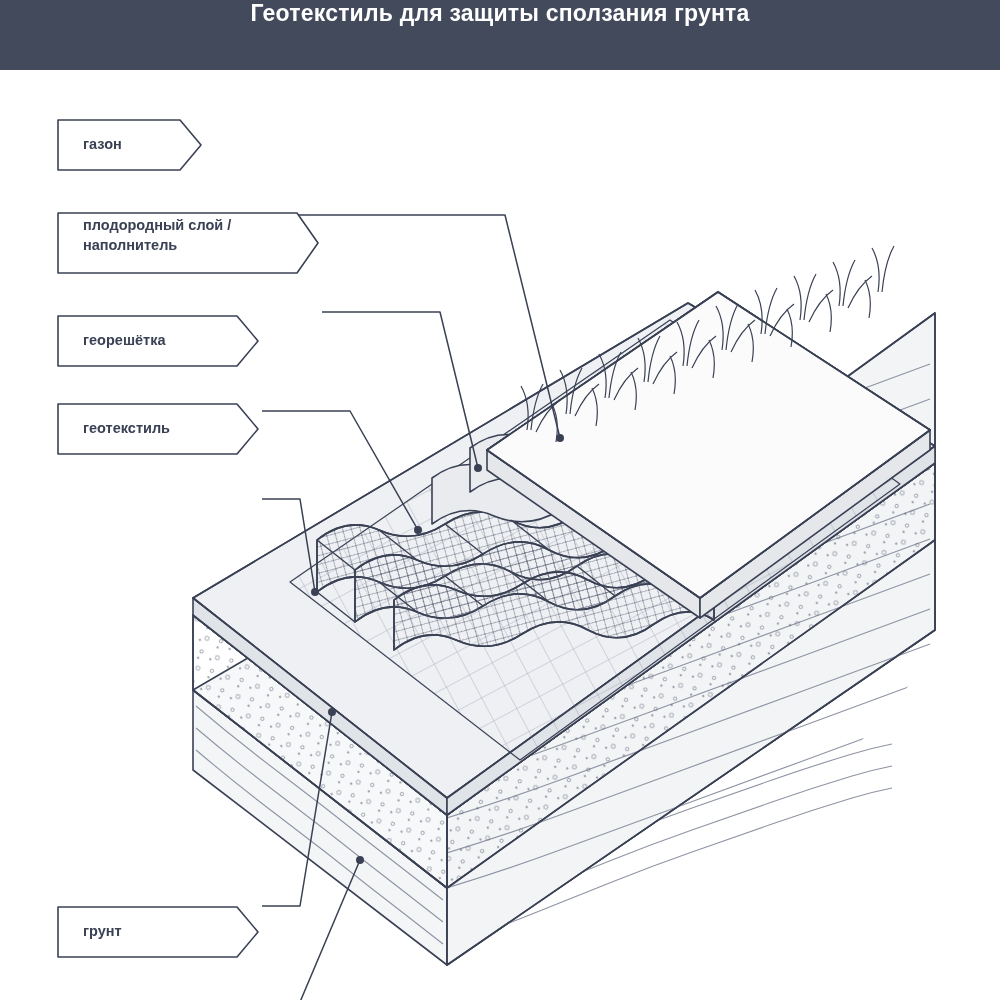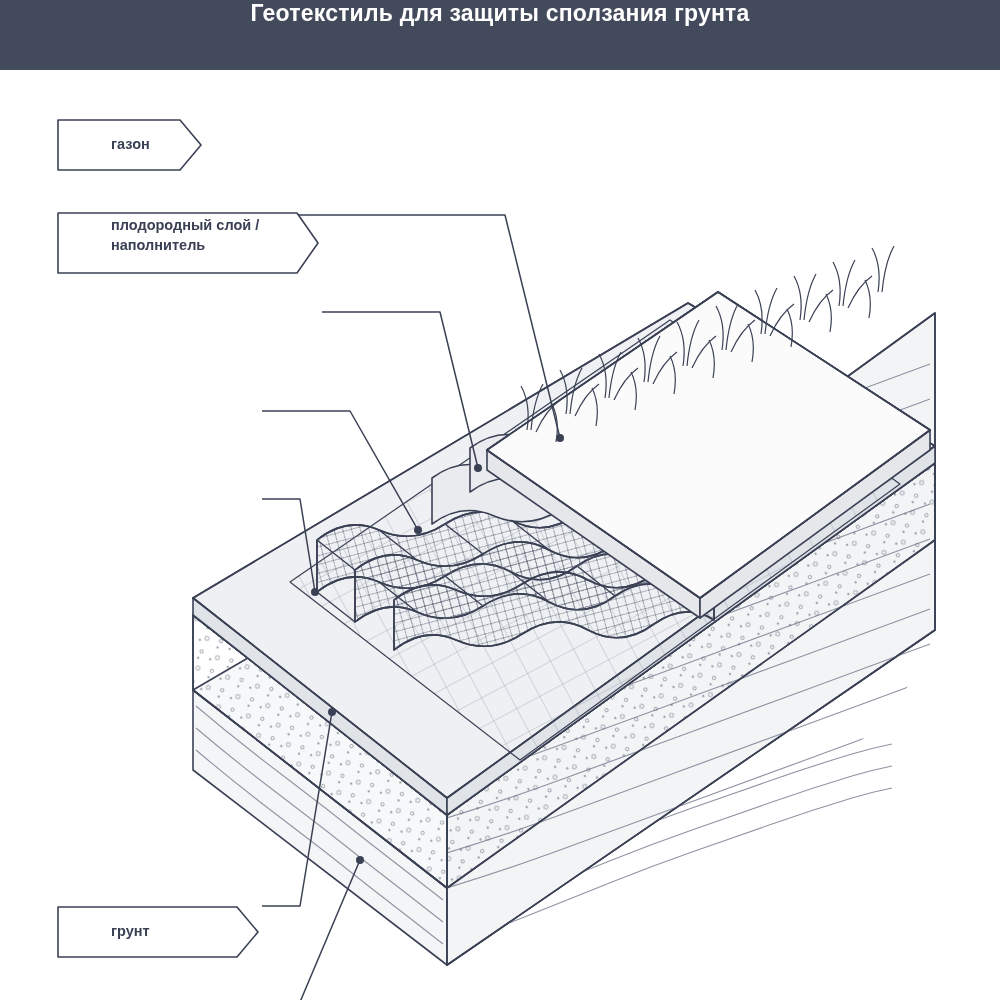--- a/index.html
+++ b/index.html
@@ -36,21 +36,21 @@
     display:flex;
     align-items:center;
     padding-left:26px;
     color:#3a4154;
     font-size:14.5px;
     font-weight:bold;
     line-height:1.33;
     white-space:pre-line;
     background:transparent;
   }
-  .label .lbl-text{position:relative;z-index:2;margin-left:28px;}
+  .label .lbl-text{position:relative;z-index:2;}
   .label svg{position:absolute;left:0;top:0;z-index:1;}
 </style>
 </head>
 <body>
 
 <div id="stage">
 
   <div class="header">
     <div class="header-title">Геотекстиль для защиты сползания грунта</div>
   </div>
@@ -225,21 +225,33 @@
   </div>
 
   <div class="label" style="left:57px;top:212px;width:262px;height:47px;">
     <svg width="262" height="62" viewBox="0 0 262 62">
       <path d="M1 1 H240 L261 31 L240 61 H1 Z" fill="#ffffff" stroke="#3a4154" stroke-width="1.6" stroke-linejoin="round"></path>
     </svg>
     <span class="lbl-text">плодородный слой /
 наполнитель</span>
   </div>
 
-
+  <div class="label" style="left:57px;top:315px;width:202px;height:52px;">
+    <svg width="202" height="52" viewBox="0 0 202 52">
+      <path d="M1 1 H180 L201 26 L180 51 H1 Z" fill="#ffffff" stroke="#3a4154" stroke-width="1.6" stroke-linejoin="round"></path>
+    </svg>
+    <span class="lbl-text">георешётка</span>
+  </div>
+
+  <div class="label" style="left:57px;top:403px;width:202px;height:52px;">
+    <svg width="202" height="52" viewBox="0 0 202 52">
+      <path d="M1 1 H180 L201 26 L180 51 H1 Z" fill="#ffffff" stroke="#3a4154" stroke-width="1.6" stroke-linejoin="round"></path>
+    </svg>
+    <span class="lbl-text">геотекстиль</span>
+  </div>
 
 
   <div class="label" style="left:57px;top:906px;width:202px;height:52px;">
     <svg width="202" height="52" viewBox="0 0 202 52">
       <path d="M1 1 H180 L201 26 L180 51 H1 Z" fill="#ffffff" stroke="#3a4154" stroke-width="1.6" stroke-linejoin="round"></path>
     </svg>
     <span class="lbl-text">грунт</span>
   </div>
 
 </div>

